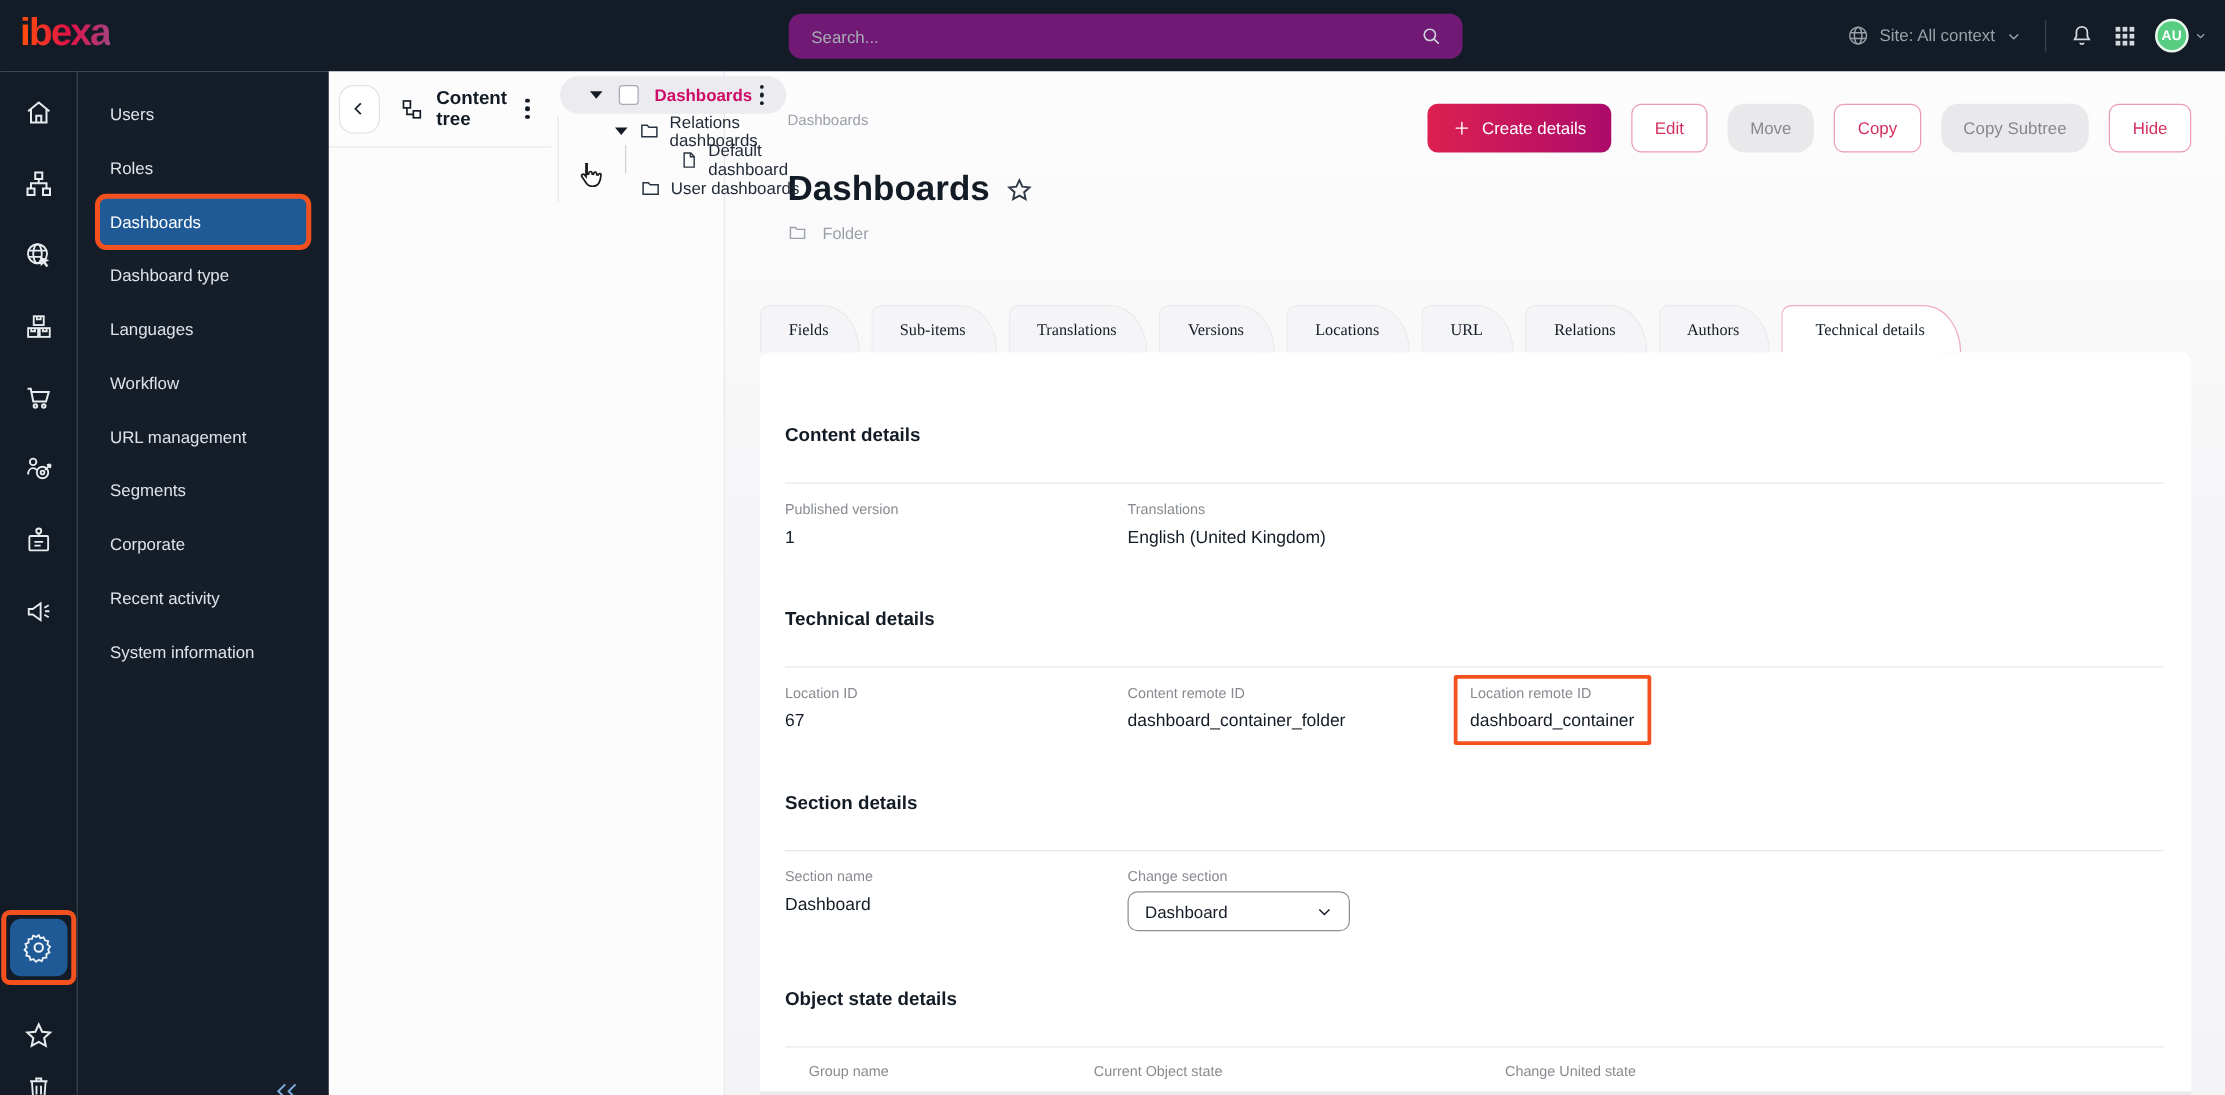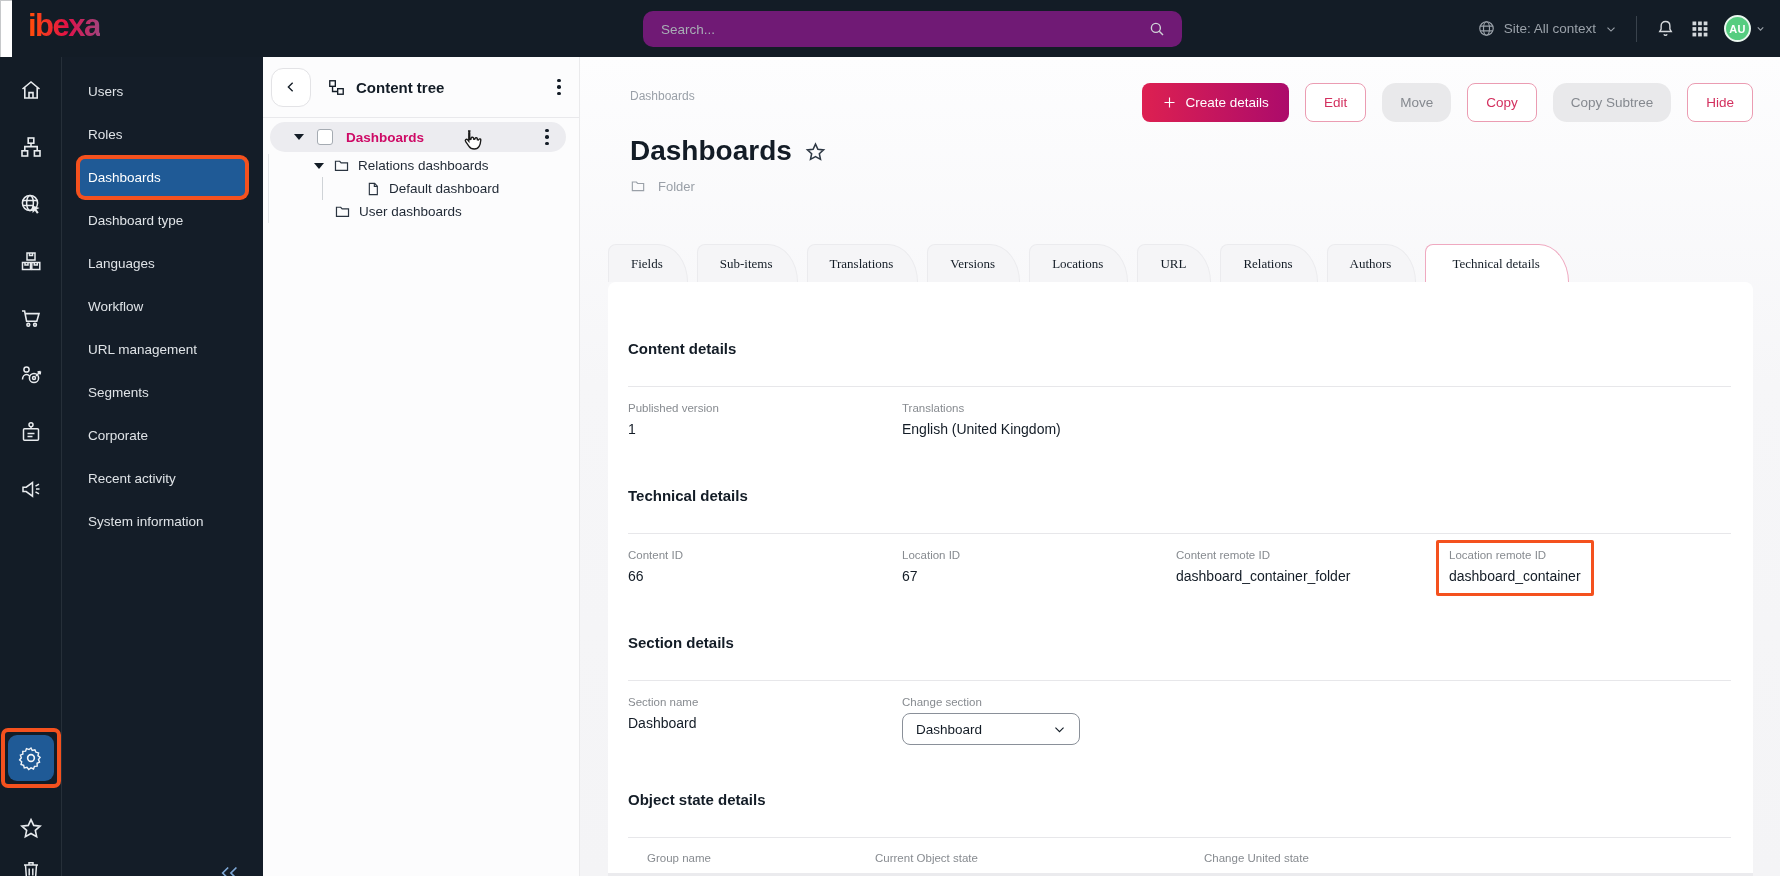--- a/index.html
+++ b/index.html
@@ -8,21 +8,21 @@
     font-family:"Liberation Sans","DejaVu Sans",sans-serif;
     background:#fff; color:#131c26; position:relative;
     box-shadow: inset 0 0 0 1px #c6c8ca;
     display:flex; flex-direction:column;
   }
   svg { display:block; }
 
   
   .topbar {
     height:57px; flex:0 0 57px; background:#131c26;
-    display:flex; align-items:center; padding:0 14px 0 16px; position:relative;margin-left:12px;
+    display:flex; align-items:center; padding:0 14px 0 16px; position:relative;
   }
   .logo {
     font-size:31px; font-weight:bold; letter-spacing:-1.5px; line-height:1;
     background:linear-gradient(90deg,#ff4a0e 5%,#e01148 55%,#a3437e 100%);
     -webkit-background-clip:text; background-clip:text; color:transparent;
     padding-bottom:6px;
   }
   .searchbar {
     position:absolute; left:631px; top:11px; width:539px; height:36px;
     background:#701a75; border-radius:10px; display:flex; align-items:center;
@@ -80,21 +80,21 @@
   .menu-item.active .mi-inner {
     flex:none; margin-left:18px; width:165px; height:37px;
     padding:0 14px 0 8px; background:#1f5a96; border-radius:5px;
     box-shadow:0 0 0 4px #f4511e; color:#fff;
   }
   .menu-collapse { position:absolute; right:22px; bottom:-6px; color:#7ea8d6; }
 
   
   .tree-panel {
     width:317px; flex:0 0 317px; background:#fcfcfd; border-right:1px solid #eaeaec;
-    display:flex; flex-direction:column;
+    display:flex; flex-direction:row;
   }
   .tree-header { height:61px; border-bottom:1px solid #e9e9ec; display:flex; align-items:center; padding:0 12px 0 8px; }
   .tree-back {
     width:40px; height:39px; background:#fff; border:1px solid #e3e3e6; border-radius:12px;
     display:flex; align-items:center; justify-content:center; color:#131c26; cursor:pointer;
   }
   .tree-title-wrap { display:flex; align-items:center; gap:10px; margin-left:16px; color:#131c26; }
   .tree-title { font-size:15px; font-weight:bold; }
   .kebab { width:16px; display:flex; flex-direction:column; align-items:center; gap:3px; cursor:pointer; }
   .kebab i { width:3.5px; height:3.5px; border-radius:50%; background:#131c26; }
@@ -505,24 +505,20 @@
         <div class="field">
           <div class="label">Translations</div>
           <div class="value">English (United Kingdom)</div>
         </div>
       </div>
 
       <h3 class="section-heading mt48">Technical details</h3>
       <hr class="sep">
       <div class="fields">
         <div class="field">
-          <div class="label">Content ID</div>
-          <div class="value">66</div>
-        </div>
-        <div class="field">
           <div class="label">Location ID</div>
           <div class="value">67</div>
         </div>
         <div class="field">
           <div class="label">Content remote ID</div>
           <div class="value">dashboard_container_folder</div>
         </div>
         <div class="field">
           <div class="ann-box">
             <div class="label">Location remote ID</div>

